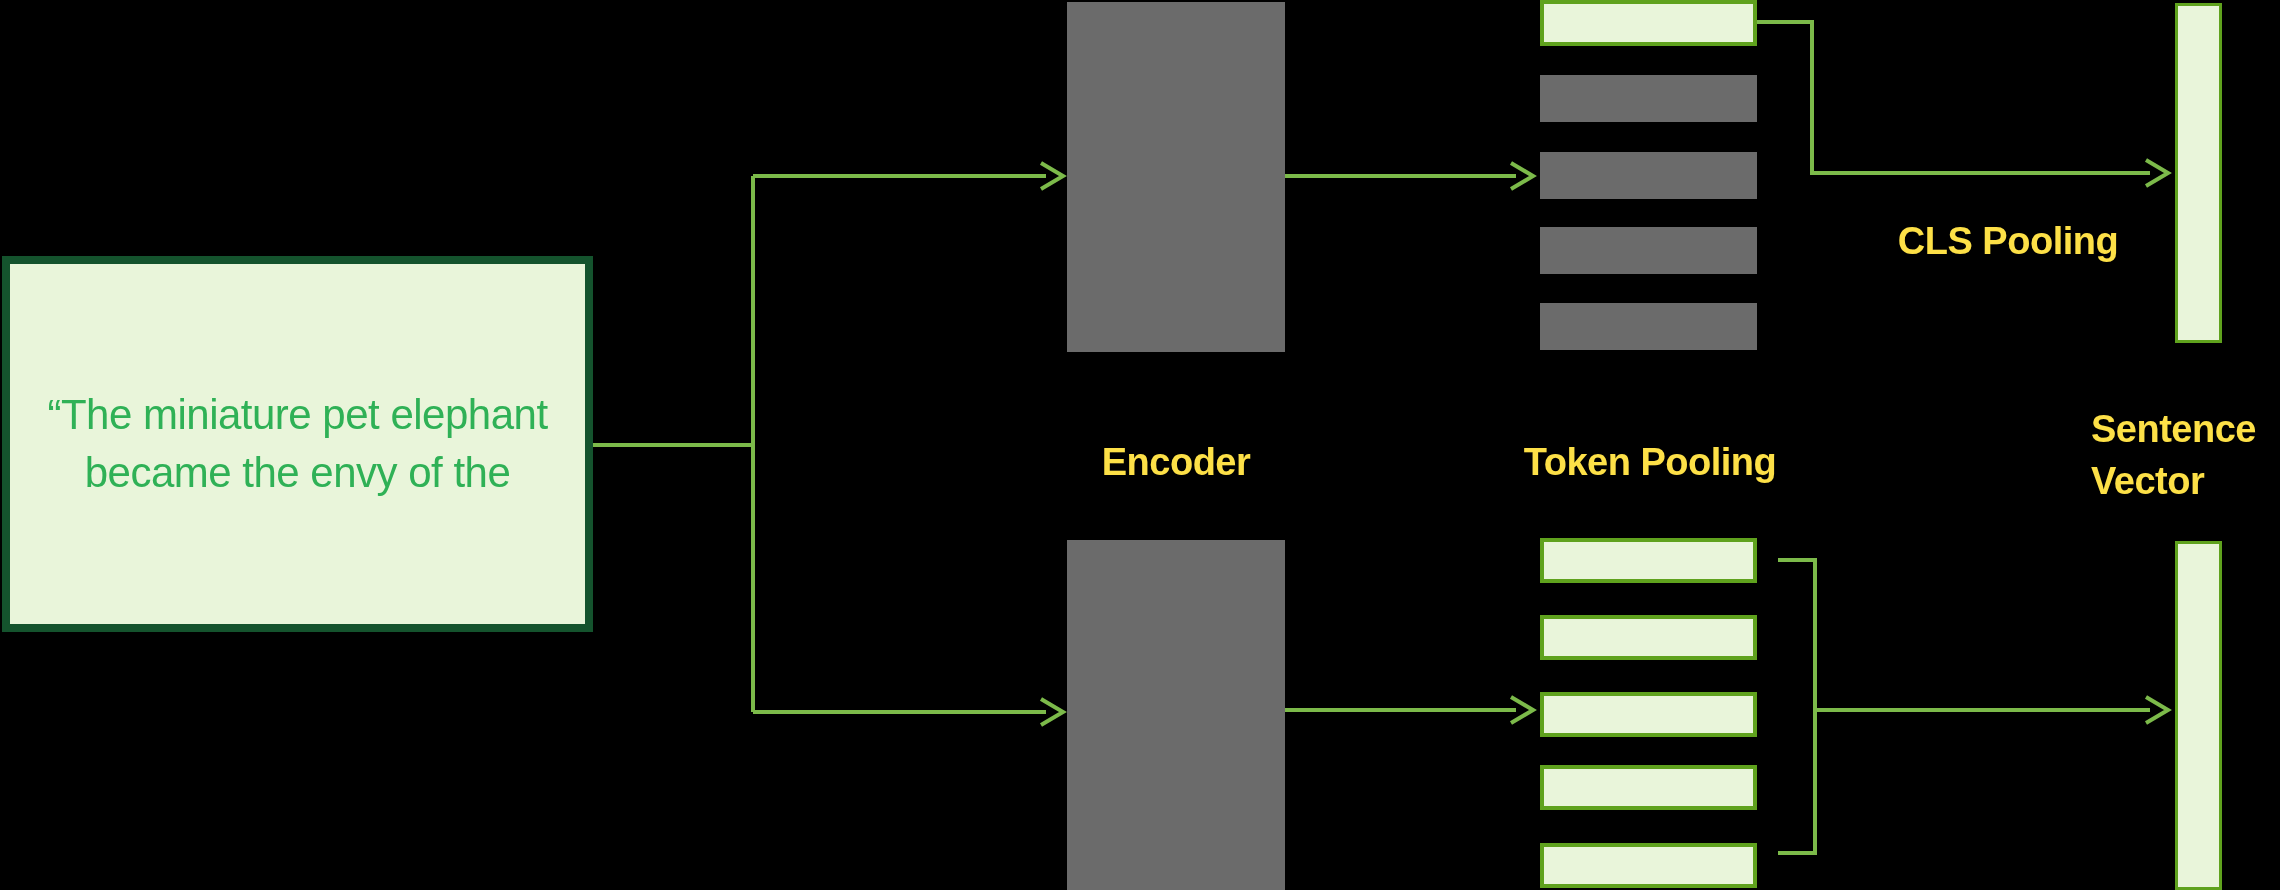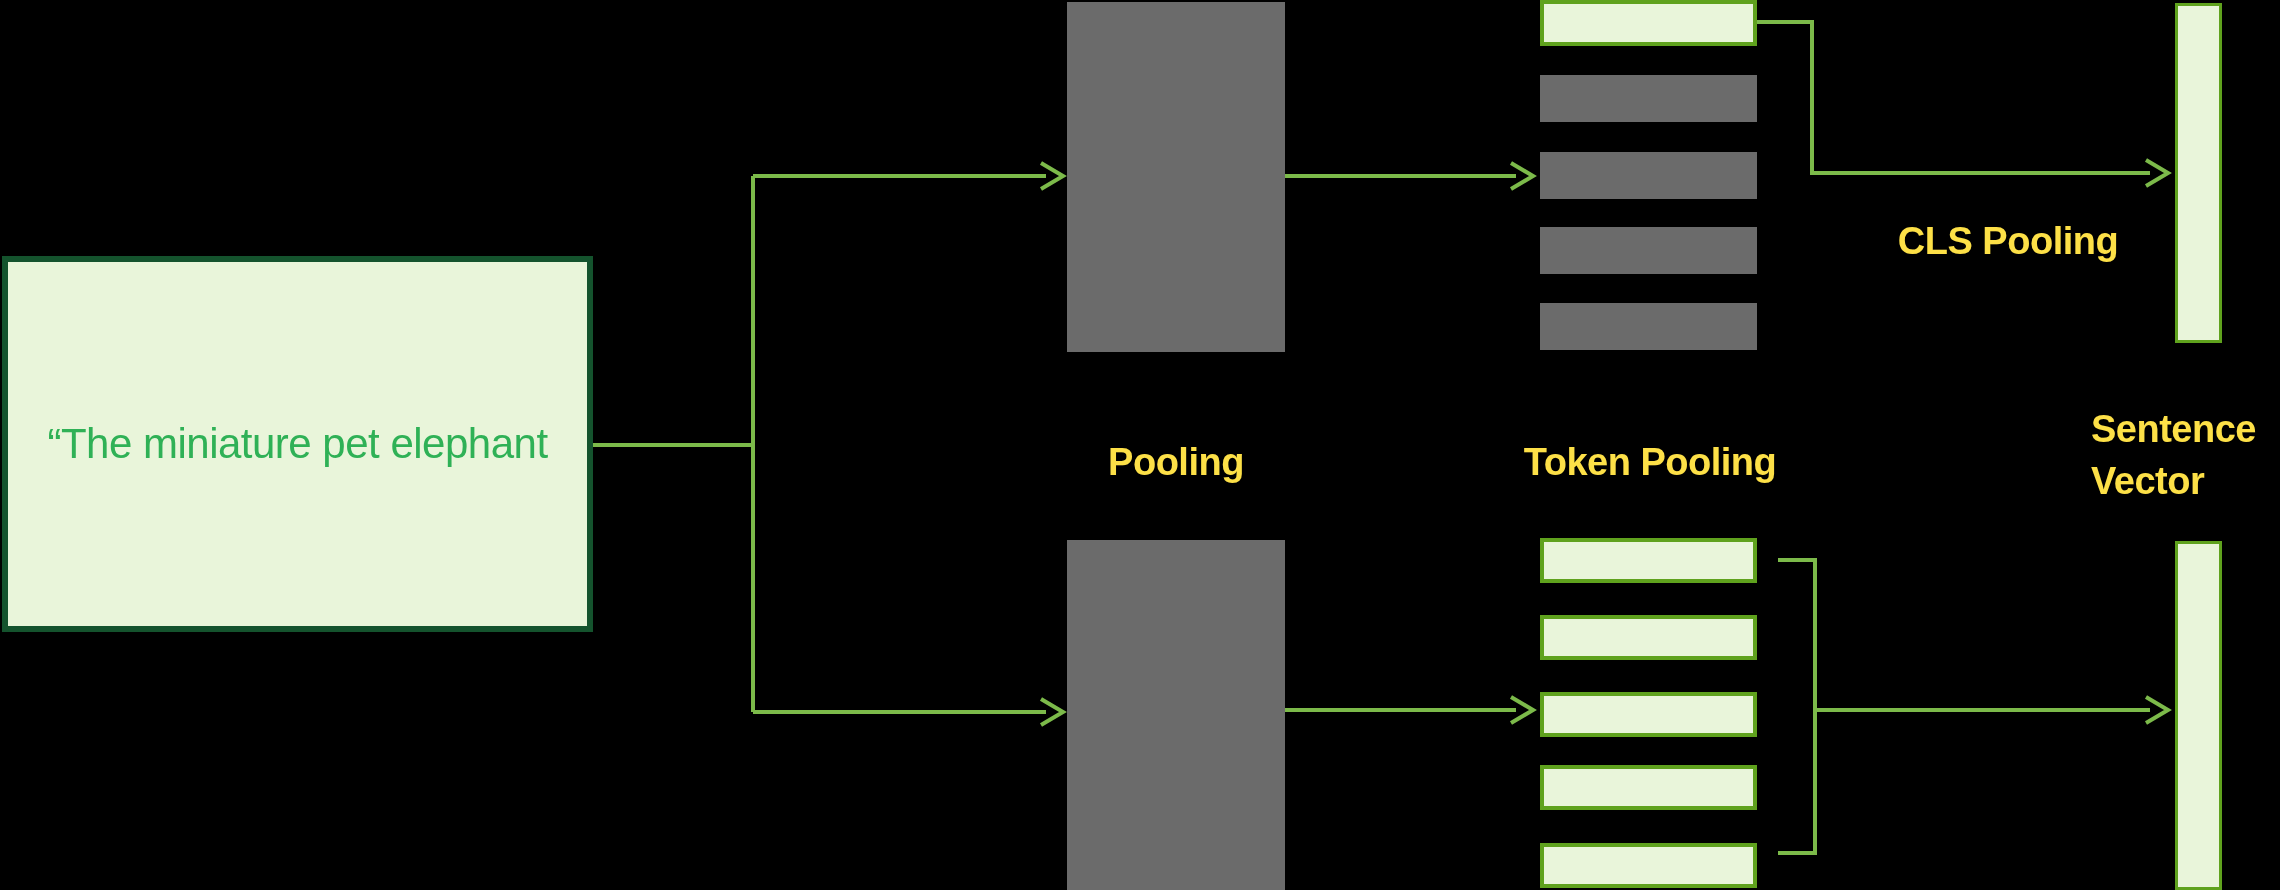--- a/index.html
+++ b/index.html
@@ -8,21 +8,21 @@
     width:2280px;height:890px;
     background:#000;
     overflow:hidden;
     font-family:"Liberation Sans", sans-serif;
   }
   #wires{position:absolute;left:0;top:0;z-index:1;}
   .box{position:absolute;box-sizing:border-box;}
 
   .sentence-box{
     left:2px;top:256px;width:591px;height:376px;
-    background:#e9f5da;border:6px solid #14532d;
+    background:#e9f5da;border:8px solid #14532d;
     display:flex;align-items:center;justify-content:center;
     z-index:2;
   }
   .sentence-text{
     color:#2fb156;font-size:42px;line-height:58px;
     text-align:center;letter-spacing:-0.5px;
   }
 
   .encoder{background:#6b6b6b;z-index:2;}
   .encoder-top{left:1067px;top:2px;width:218px;height:350px;}
@@ -70,26 +70,27 @@
 
       <path d="M 1778 560 H 1815 V 853 H 1778"></path>
       <path d="M 1815 710 H 2150"></path>
       <path d="M 2146 697 L 2168 710 L 2146 723"></path>
     </g>
   </svg>
 
   <div class="box sentence-box">
     <div class="sentence-text">
       <div>“The miniature pet elephant</div>
+      <div>became the envy of the</div>
     </div>
   </div>
 
   <div class="box encoder encoder-top"></div>
   <div class="box encoder encoder-bottom"></div>
-  <div class="lbl" style="left:1176px;top:452px;">Pooling</div>
+  <div class="lbl" style="left:1176px;top:452px;">Encoder</div>
 
   <div class="box tokbar lite" style="top:0px;height:46px;"></div>
   <div class="box tokbar gray" style="top:75px;height:47px;"></div>
   <div class="box tokbar gray" style="top:152px;height:47px;"></div>
   <div class="box tokbar gray" style="top:227px;height:47px;"></div>
   <div class="box tokbar gray" style="top:303px;height:47px;"></div>
   <div class="lbl" style="left:1650px;top:452px;">Token Pooling</div>
 
   <div class="box tokbar lite" style="top:538px;height:45px;"></div>
   <div class="box tokbar lite" style="top:615px;height:45px;"></div>

